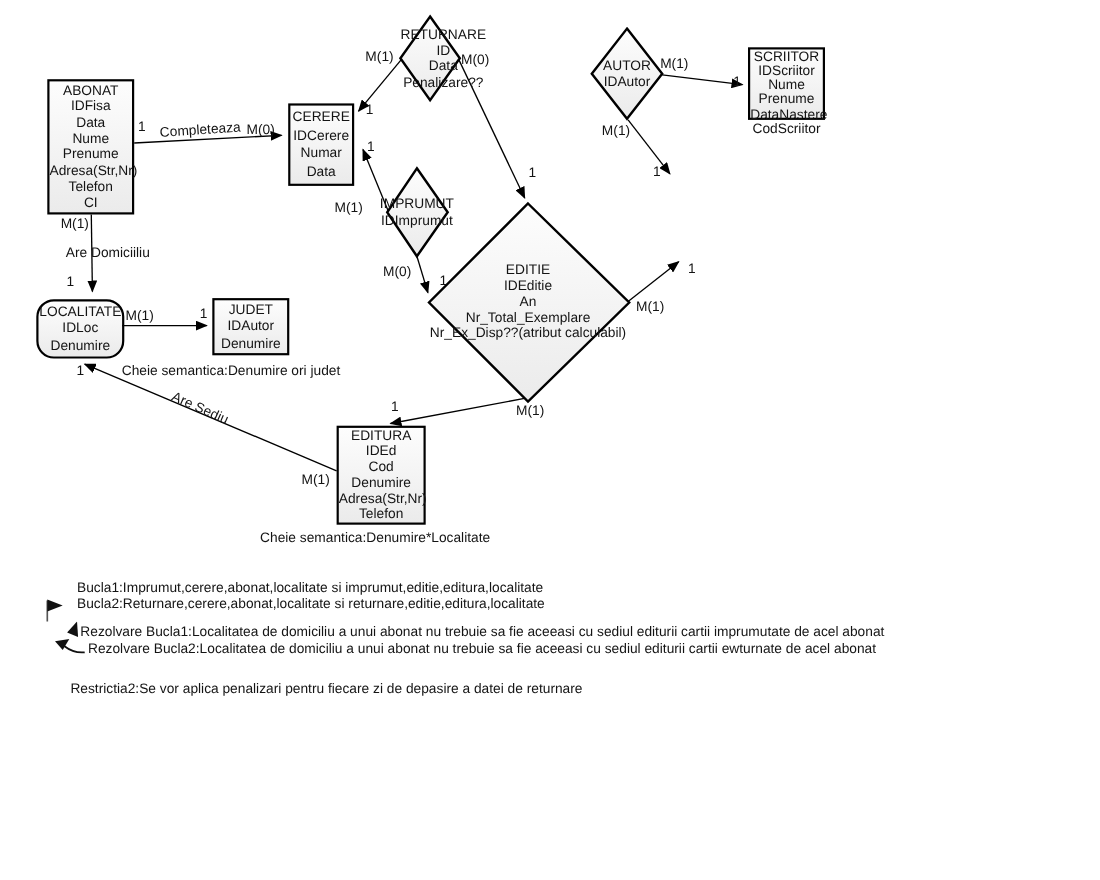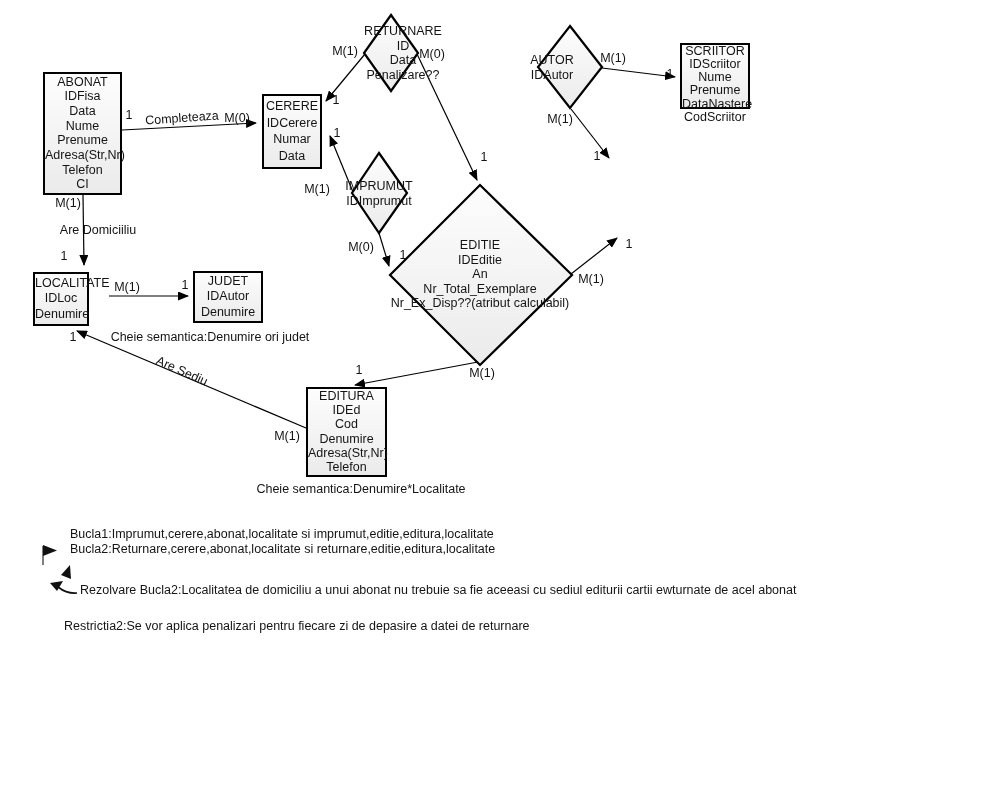--- a/index.html
+++ b/index.html
@@ -83,21 +83,21 @@
       <div>Data</div>
     </div>
   <div class="entity" style="left:680px; top:43px;  width:70px;  height:66px;">
       <div>SCRIITOR</div>
       <div>IDScriitor</div>
       <div>Nume</div>
       <div>Prenume</div>
       <div>DataNastere</div>
       <div>CodScriitor</div>
     </div>
-  <div class="entity" style="left:33px;  top:272px; width:56px;  height:54px;">
+  <div class="entity" style="left:33px;  top:272px; width:80px;  height:54px;border-radius:16px;">
       <div>LOCALITATE</div>
       <div>IDLoc</div>
       <div>Denumire</div>
     </div>
   <div class="entity" style="left:193px; top:271px; width:70px;  height:52px;">
       <div>JUDET</div>
       <div>IDAutor</div>
       <div>Denumire</div>
     </div>
   <div class="entity" style="left:306px; top:387px; width:81px;  height:90px;">
@@ -112,42 +112,43 @@
   <div class="dtext" style="left:391px; top:53px;margin-left:12px;">
       <div>RETURNARE</div>
       <div>ID</div>
       <div>Data</div>
       <div>Penalizare??</div>
     </div>
   <div class="dtext" style="left:379px; top:193px;">
       <div>IMPRUMUT</div>
       <div>IDImprumut</div>
     </div>
-  <div class="dtext" style="left:552px; top:67px;">
+  <div class="dtext" style="left:570px; top:67px;">
       <div>AUTOR</div>
       <div>IDAutor</div>
     </div>
   <div class="dtext" style="left:480px; top:274px;">
       <div>EDITIE</div>
       <div>IDEditie</div>
       <div>An</div>
       <div>Nr_Total_Exemplare</div>
       <div>Nr_Ex_Disp??(atribut calculabil)</div>
     </div>
 
   <div class="rel-label" style="left:182px; top:118px; transform:translate(-50%,-50%) rotate(-4deg);">Completeaza</div>
   <div class="rel-label" style="left:98px;  top:230px;">Are Domiciiliu</div>
   <div class="rel-label" style="left:182px; top:371px; transform:translate(-50%,-50%) rotate(24deg);">Are Sediu</div>
 
   <div class="rel-label" style="left:210px; top:337px;">Cheie semantica:Denumire ori judet</div>
-  <div class="rel-label" style="left:341px; top:489px;margin-left:20px;">Cheie semantica:Denumire*Localitate</div>
+  <div class="rel-label" style="left:341px; top:489px;">Cheie semantica:Denumire*Localitate</div>
 
 
   <div class="note" style="left:70px;  top:527px;">Bucla1:Imprumut,cerere,abonat,localitate si imprumut,editie,editura,localitate</div>
   <div class="note" style="left:70px;  top:542px;">Bucla2:Returnare,cerere,abonat,localitate si returnare,editie,editura,localitate</div>
+  <div class="note" style="left:73px;  top:567px;">Rezolvare Bucla1:Localitatea de domiciliu a unui abonat nu trebuie sa fie aceeasi cu sediul editurii cartii imprumutate de acel abonat</div>
   <div class="note" style="left:80px;  top:583px;">Rezolvare Bucla2:Localitatea de domiciliu a unui abonat nu trebuie sa fie aceeasi cu sediul editurii cartii ewturnate de acel abonat</div>
   <div class="note" style="left:64px;  top:619px;">Restrictia2:Se vor aplica penalizari pentru fiecare zi de depasire a datei de returnare</div>
 
   <svg class="icon" style="left:40px; top:542px;" width="20" height="24" viewBox="0 0 20 24">
     <line x1="3" y1="23" x2="3" y2="4" stroke="#555" stroke-width="1.5"></line>
     <path d="M3,3 L17,8.5 L3,14 Z" fill="#111"></path>
   </svg>
   <svg class="icon" style="left:59px; top:565px;" width="14" height="16" viewBox="0 0 14 16">
     <polygon points="11,0 12,14 2,10" fill="#111"></polygon>
   </svg>

